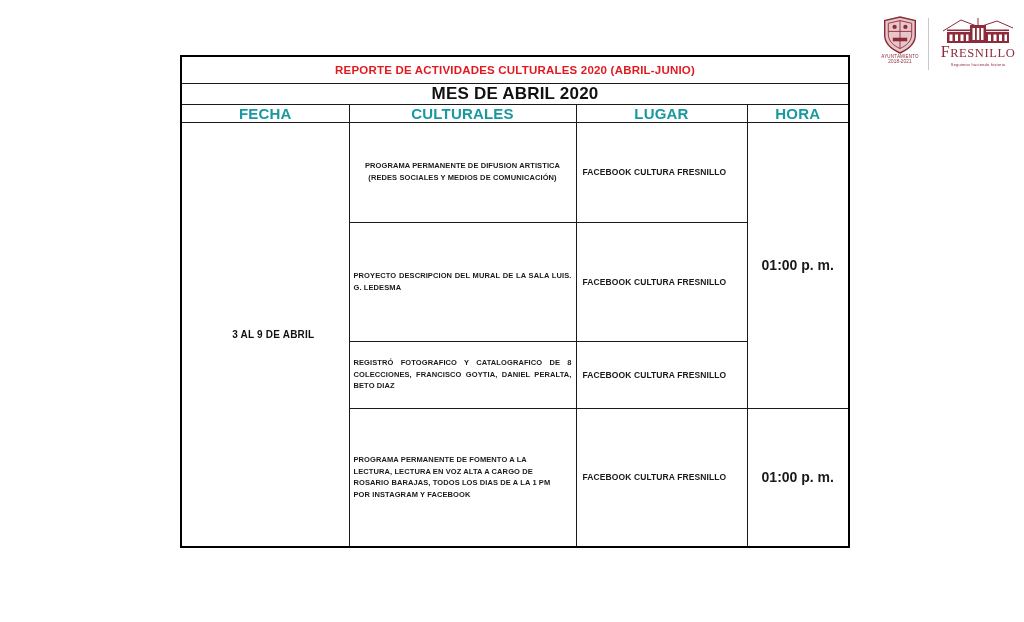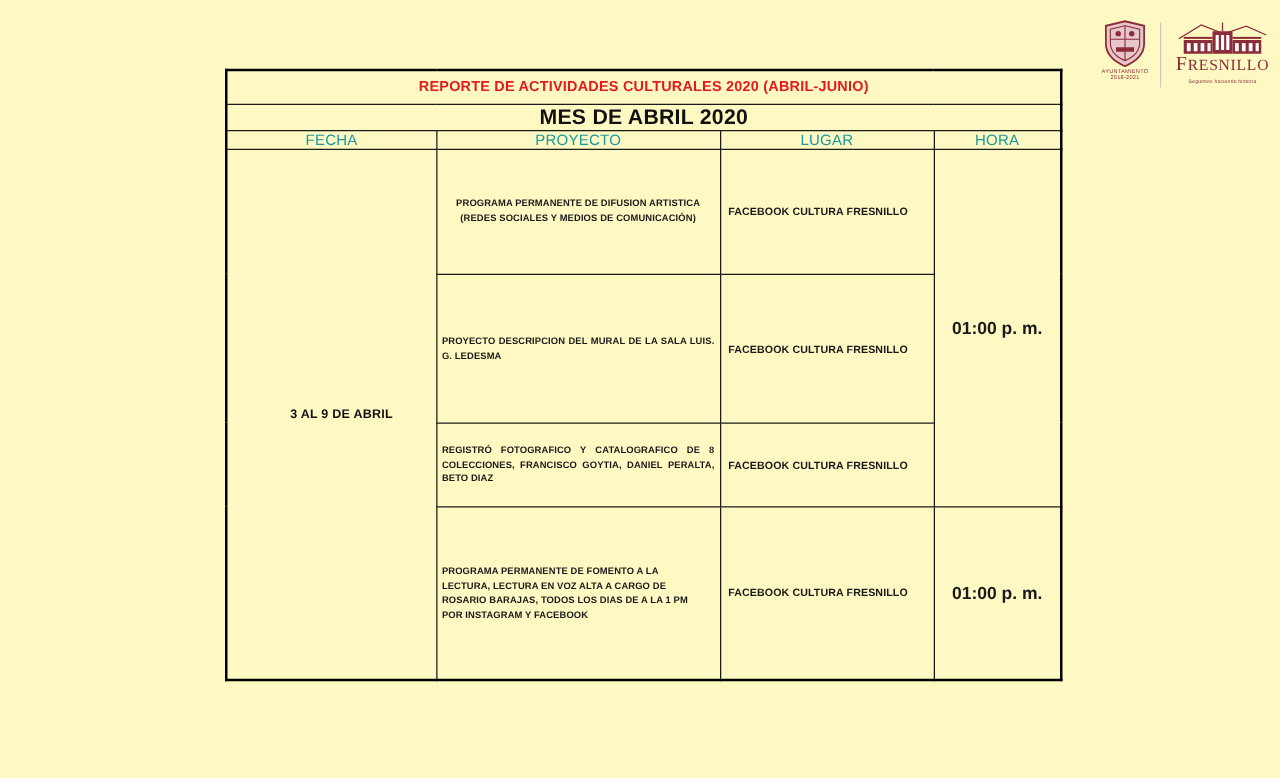--- a/index.html
+++ b/index.html
@@ -1,20 +1,20 @@
 <!DOCTYPE html>
 <html><head>
 <meta charset="utf-8">
 <style>
   * { margin:0; padding:0; box-sizing:border-box; }
   html,body { background:#e8e8e8; }
   .page {
     position:relative;
     width:1024px; height:622px;
-    background:#fef9c3;
+    background:#ffffff;
     font-family:"Liberation Sans", sans-serif;
     overflow:hidden;
     margin:0 auto;
   }
 
   
   .logo-strip { position:absolute; top:12px; left:872px; width:148px; height:62px; }
   .crest { position:absolute; left:6px; top:4px; width:44px; text-align:center; }
   .crest svg { display:block; margin:0 auto; }
   .crest-caption { color:#8c2b3a; font-size:4.5px; line-height:1.2; text-align:center; letter-spacing:.2px; }
@@ -47,21 +47,21 @@
 
   .cell-title {
     text-align:center; color:#e21a1f;
     font-size:11.5px; font-weight:bold; letter-spacing:.2px;
   }
   .cell-subtitle {
     text-align:center; color:#111;
     font-size:17px; font-weight:bold; letter-spacing:.2px;
   }
   th.colhead {
-    color:#1899a0; font-size:12px; font-weight:normal; text-align:center; letter-spacing:.2px;
+    color:#1899a0; font-size:15px; font-weight:bold; text-align:center; letter-spacing:.2px;
   }
   .cell-fecha {
     text-align:center; font-size:10px; font-weight:bold; color:#111; letter-spacing:.2px;padding-left:16px;
   }
   .cell-activity {
     font-size:7.5px; font-weight:bold; color:#1a1a1a;
     line-height:1.55; padding:3px 4px; letter-spacing:.1px;
   }
   .cell-activity.align-center  { text-align:center; padding:9px 10px; }
   .cell-activity.align-justify { text-align:justify; }
@@ -137,21 +137,21 @@
 
     <tbody>
         <tr class="row-title">
       <td class="cell-title" colspan="4">REPORTE DE ACTIVIDADES CULTURALES 2020 (ABRIL-JUNIO)</td>
     </tr>
     <tr class="row-subtitle">
       <td class="cell-subtitle" colspan="4">MES DE ABRIL 2020</td>
     </tr>
     <tr class="row-colheads">
       <th class="colhead">FECHA</th>
-      <th class="colhead">PROYECTO</th>
+      <th class="colhead">CULTURALES</th>
       <th class="colhead">LUGAR</th>
       <th class="colhead">HORA</th>
     </tr>
 
     <tr class="row-act-1">
       <td class="cell-fecha" rowspan="4">3 AL 9 DE ABRIL</td>
       <td class="cell-activity align-center">PROGRAMA PERMANENTE DE DIFUSION ARTISTICA (REDES SOCIALES Y MEDIOS DE COMUNICACIÓN)</td>
       <td class="cell-lugar">FACEBOOK CULTURA FRESNILLO</td>
       <td class="cell-hora" rowspan="3">01:00 p. m.</td>
     </tr>

